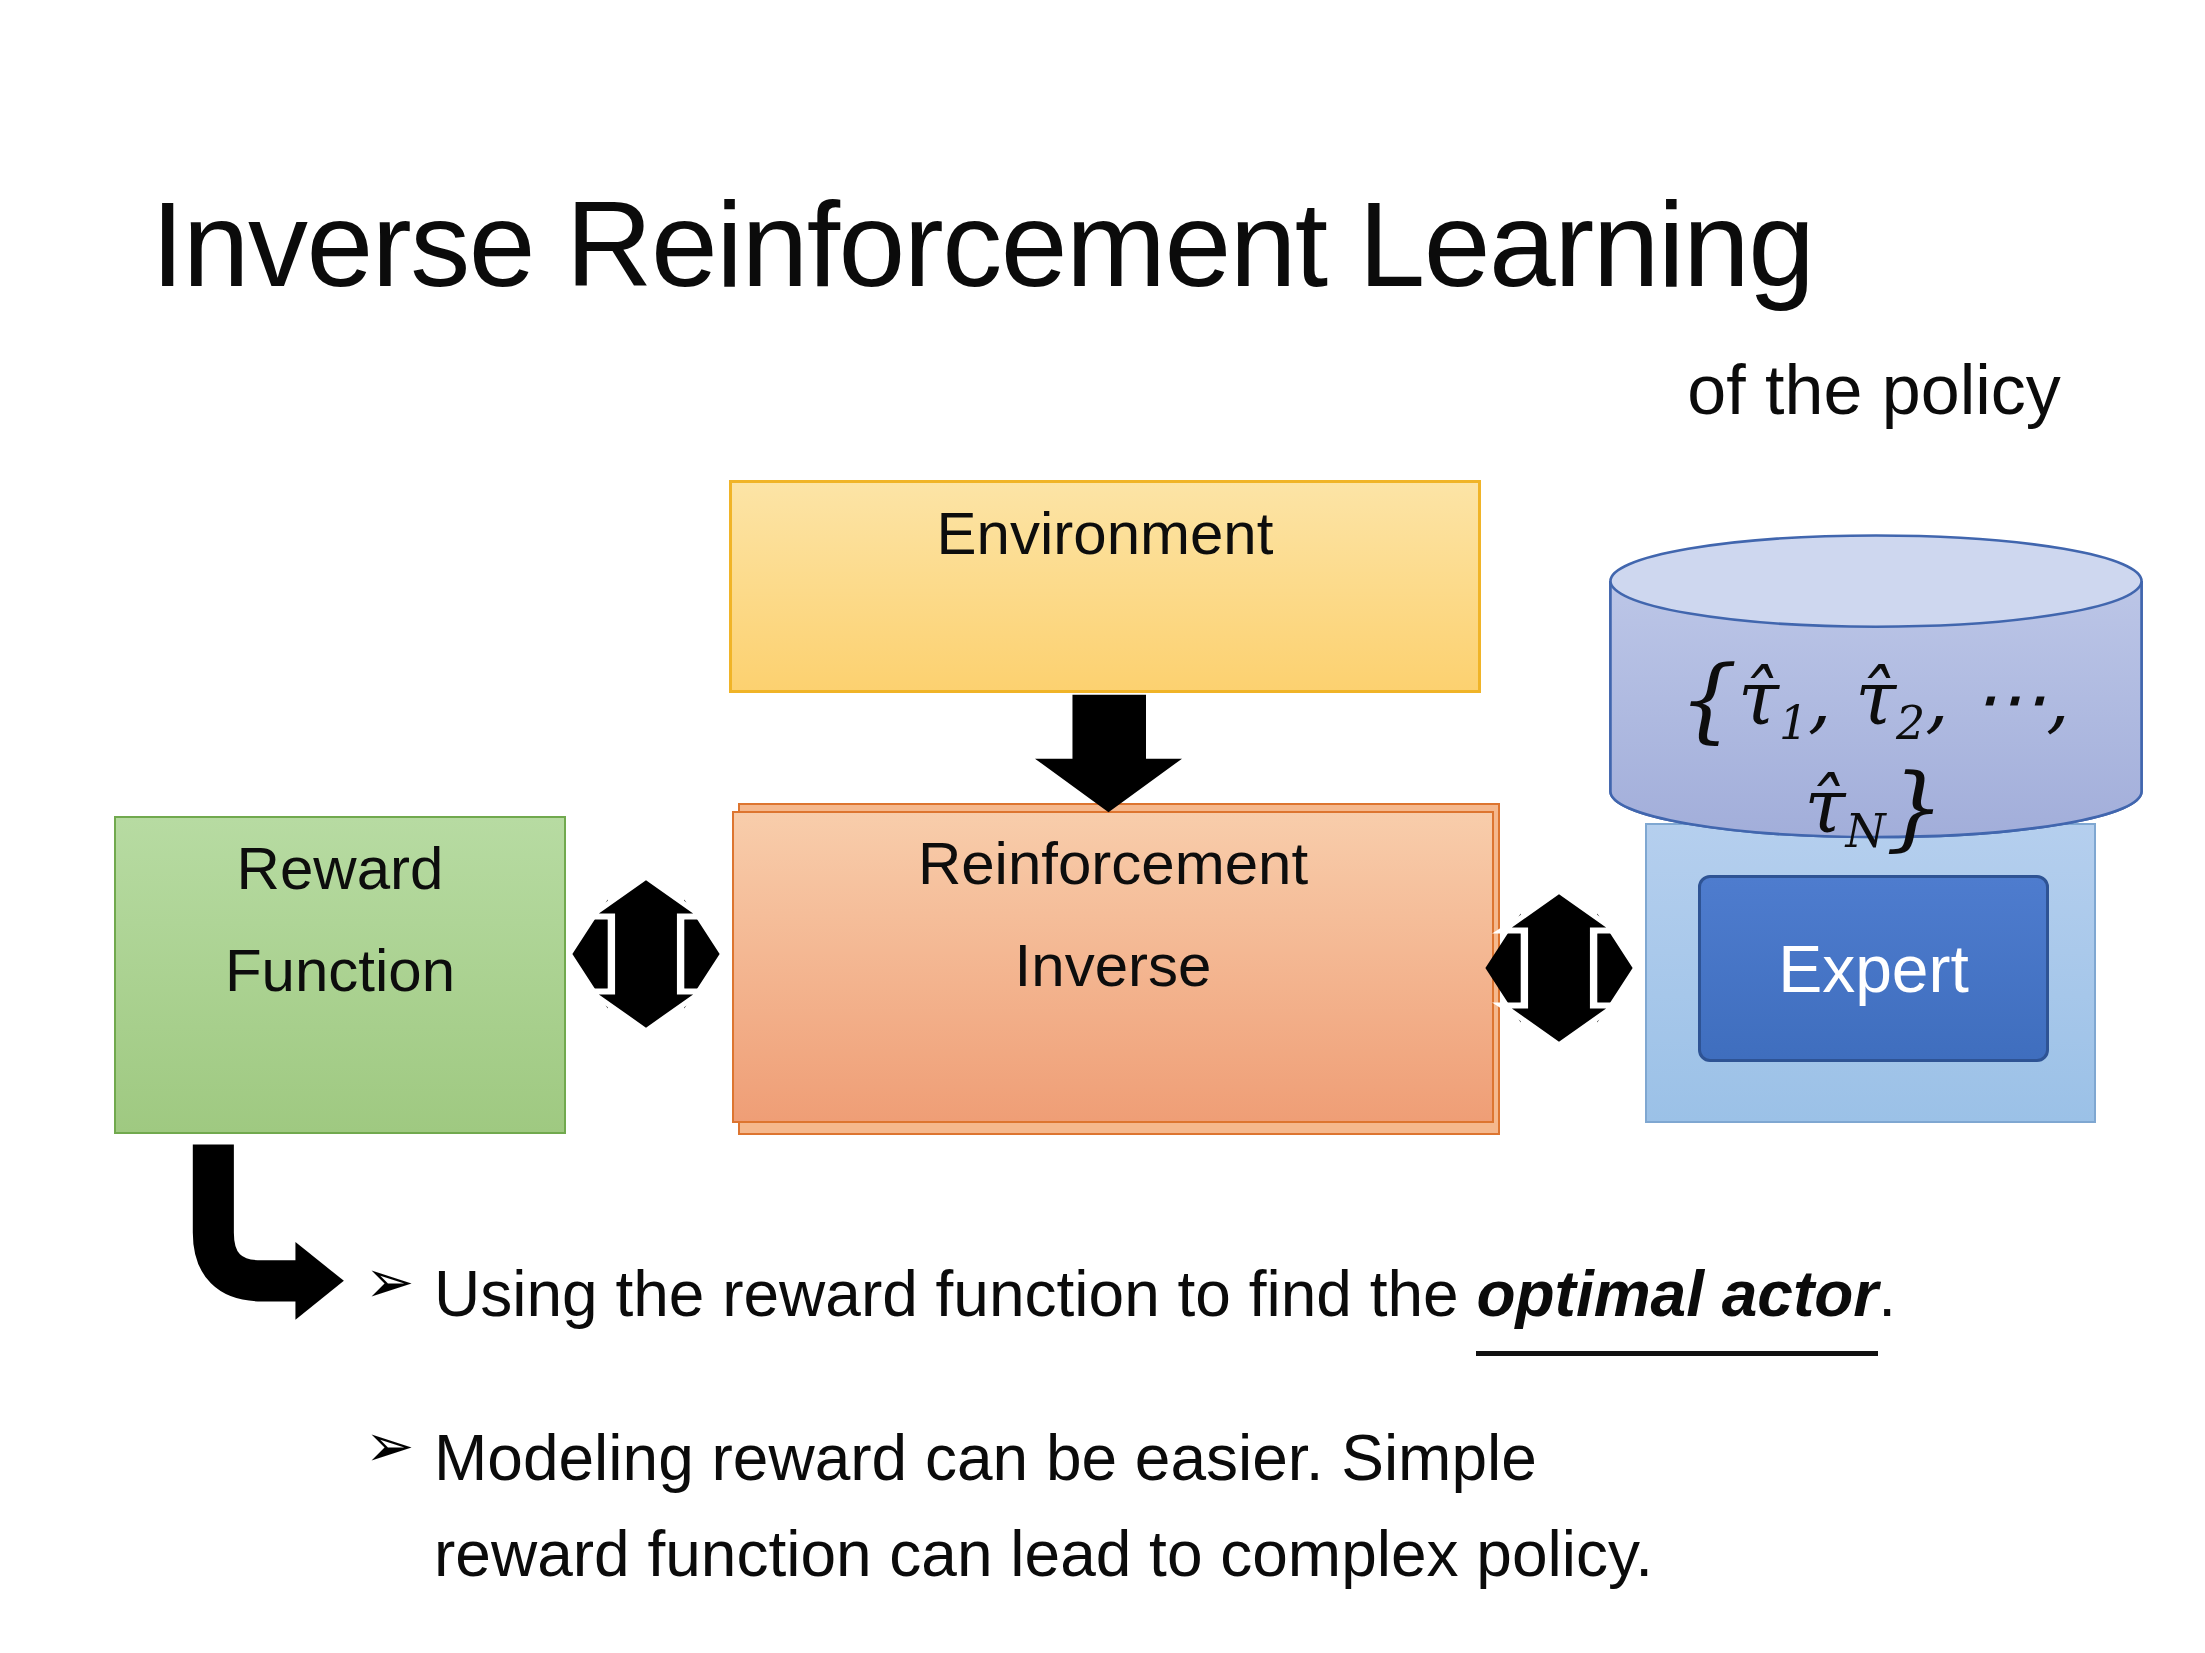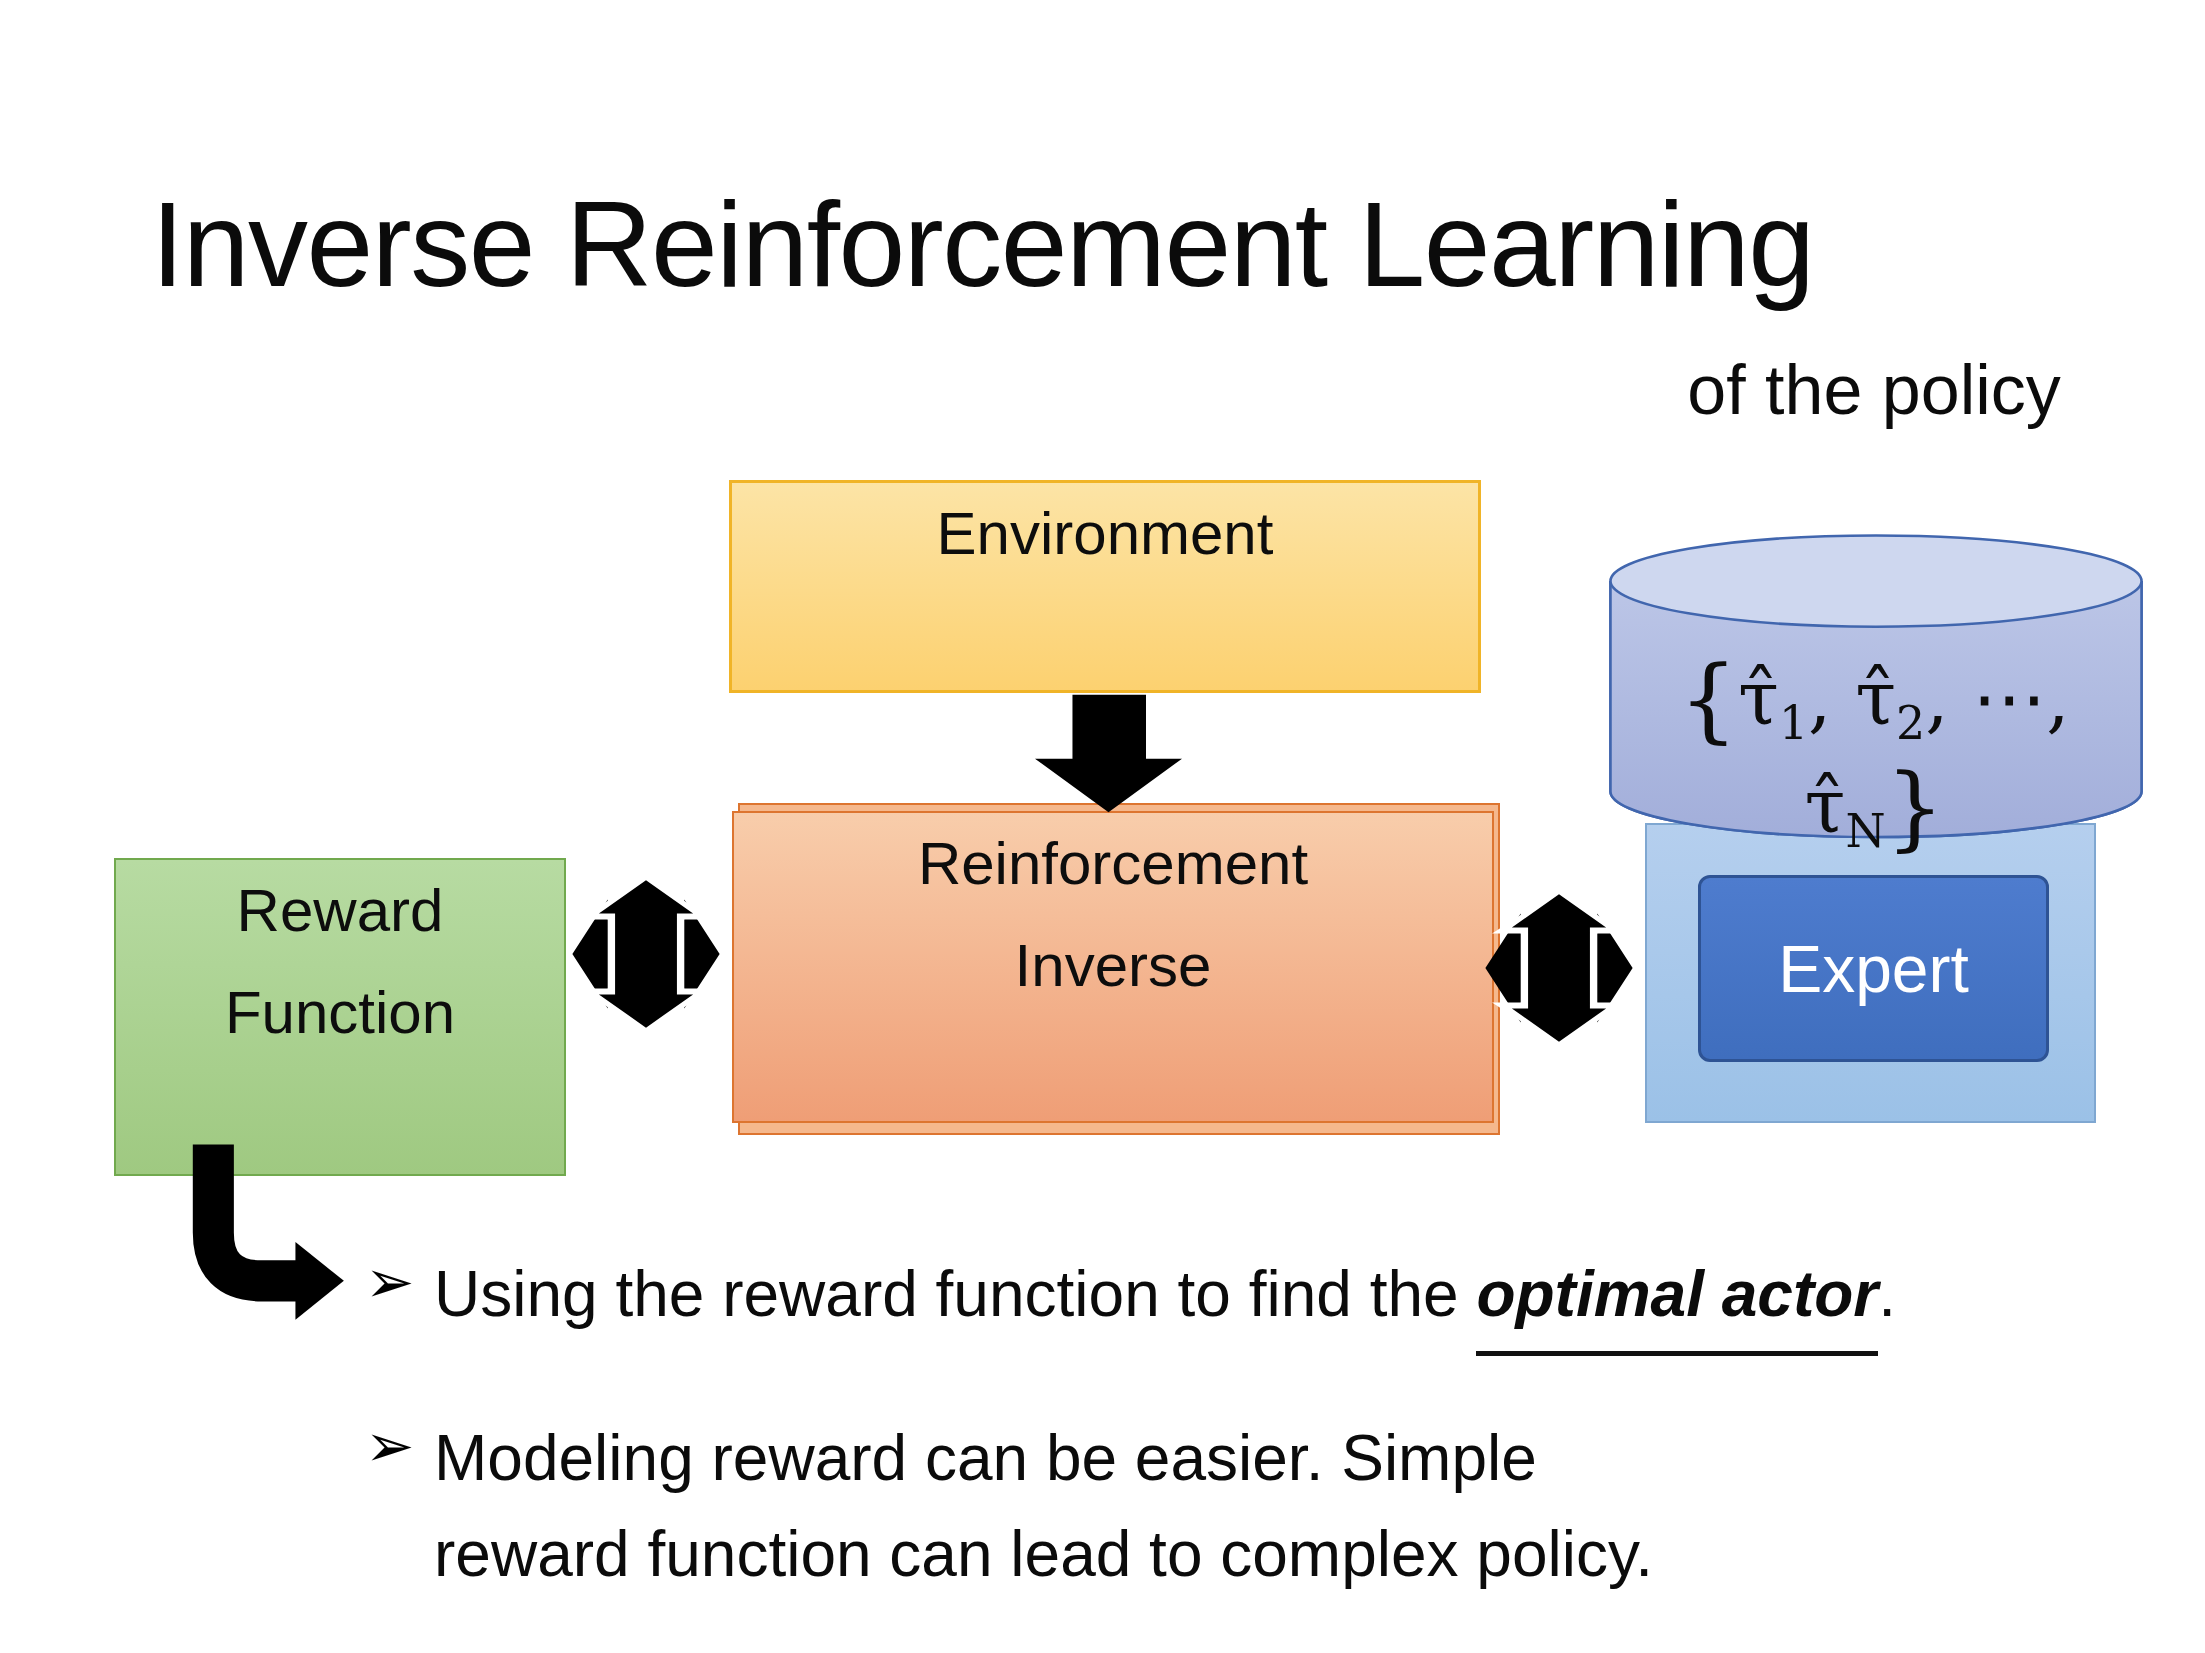--- a/index.html
+++ b/index.html
@@ -32,21 +32,20 @@
   }
   .env-box{
     left:729px;top:480px;width:752px;height:213px;
     background:linear-gradient(180deg,#fce4a6 0%,#fcd170 100%);
     border:3.7px solid #f0b428;
   }
   .reward-box{
     left:114px;top:816px;width:452px;height:318px;
     background:linear-gradient(180deg,#b7dba2 0%,#9fc981 100%);
     border:2.9px solid #71a94e;
-    margin-top:42px;
   }
   .rl-ghost{
     left:738px;top:803px;width:762px;height:332px;
     background:#f5b88d;border:2.9px solid #dd7530;box-sizing:border-box;
   }
   .rl-box{
     left:732px;top:811px;width:762px;height:312px;
     background:linear-gradient(180deg,#f8cdab 0%,#ef9e76 100%);
     border:2.9px solid #dd7530;
   }
@@ -61,21 +60,21 @@
     left:1698px;top:875px;width:351px;height:187px;border-radius:12px;
     background:linear-gradient(180deg,#4e7cce 0%,#3f6ebe 100%);
     border:3.7px solid #2e5394;
     display:flex;align-items:center;justify-content:center;
     color:#ffffff;font-size:66px;box-sizing:border-box;
   }
 
   
   .formula{
     left:1609px;top:645px;width:531px;text-align:center;
-    font-family:"DejaVu Serif", serif;
+    font-family:"DejaVu Serif", serif;font-style:italic;
     font-size:74px;color:#0d0d0d;z-index:6;
   }
   .formula .brace{font-size:1.25em;vertical-align:-0.08em;}
   .formula sub{font-size:0.62em;}
 
   
   .bullet-marker{
     font-size:59px;color:#000;line-height:1;
   }
   .bullet-text{

